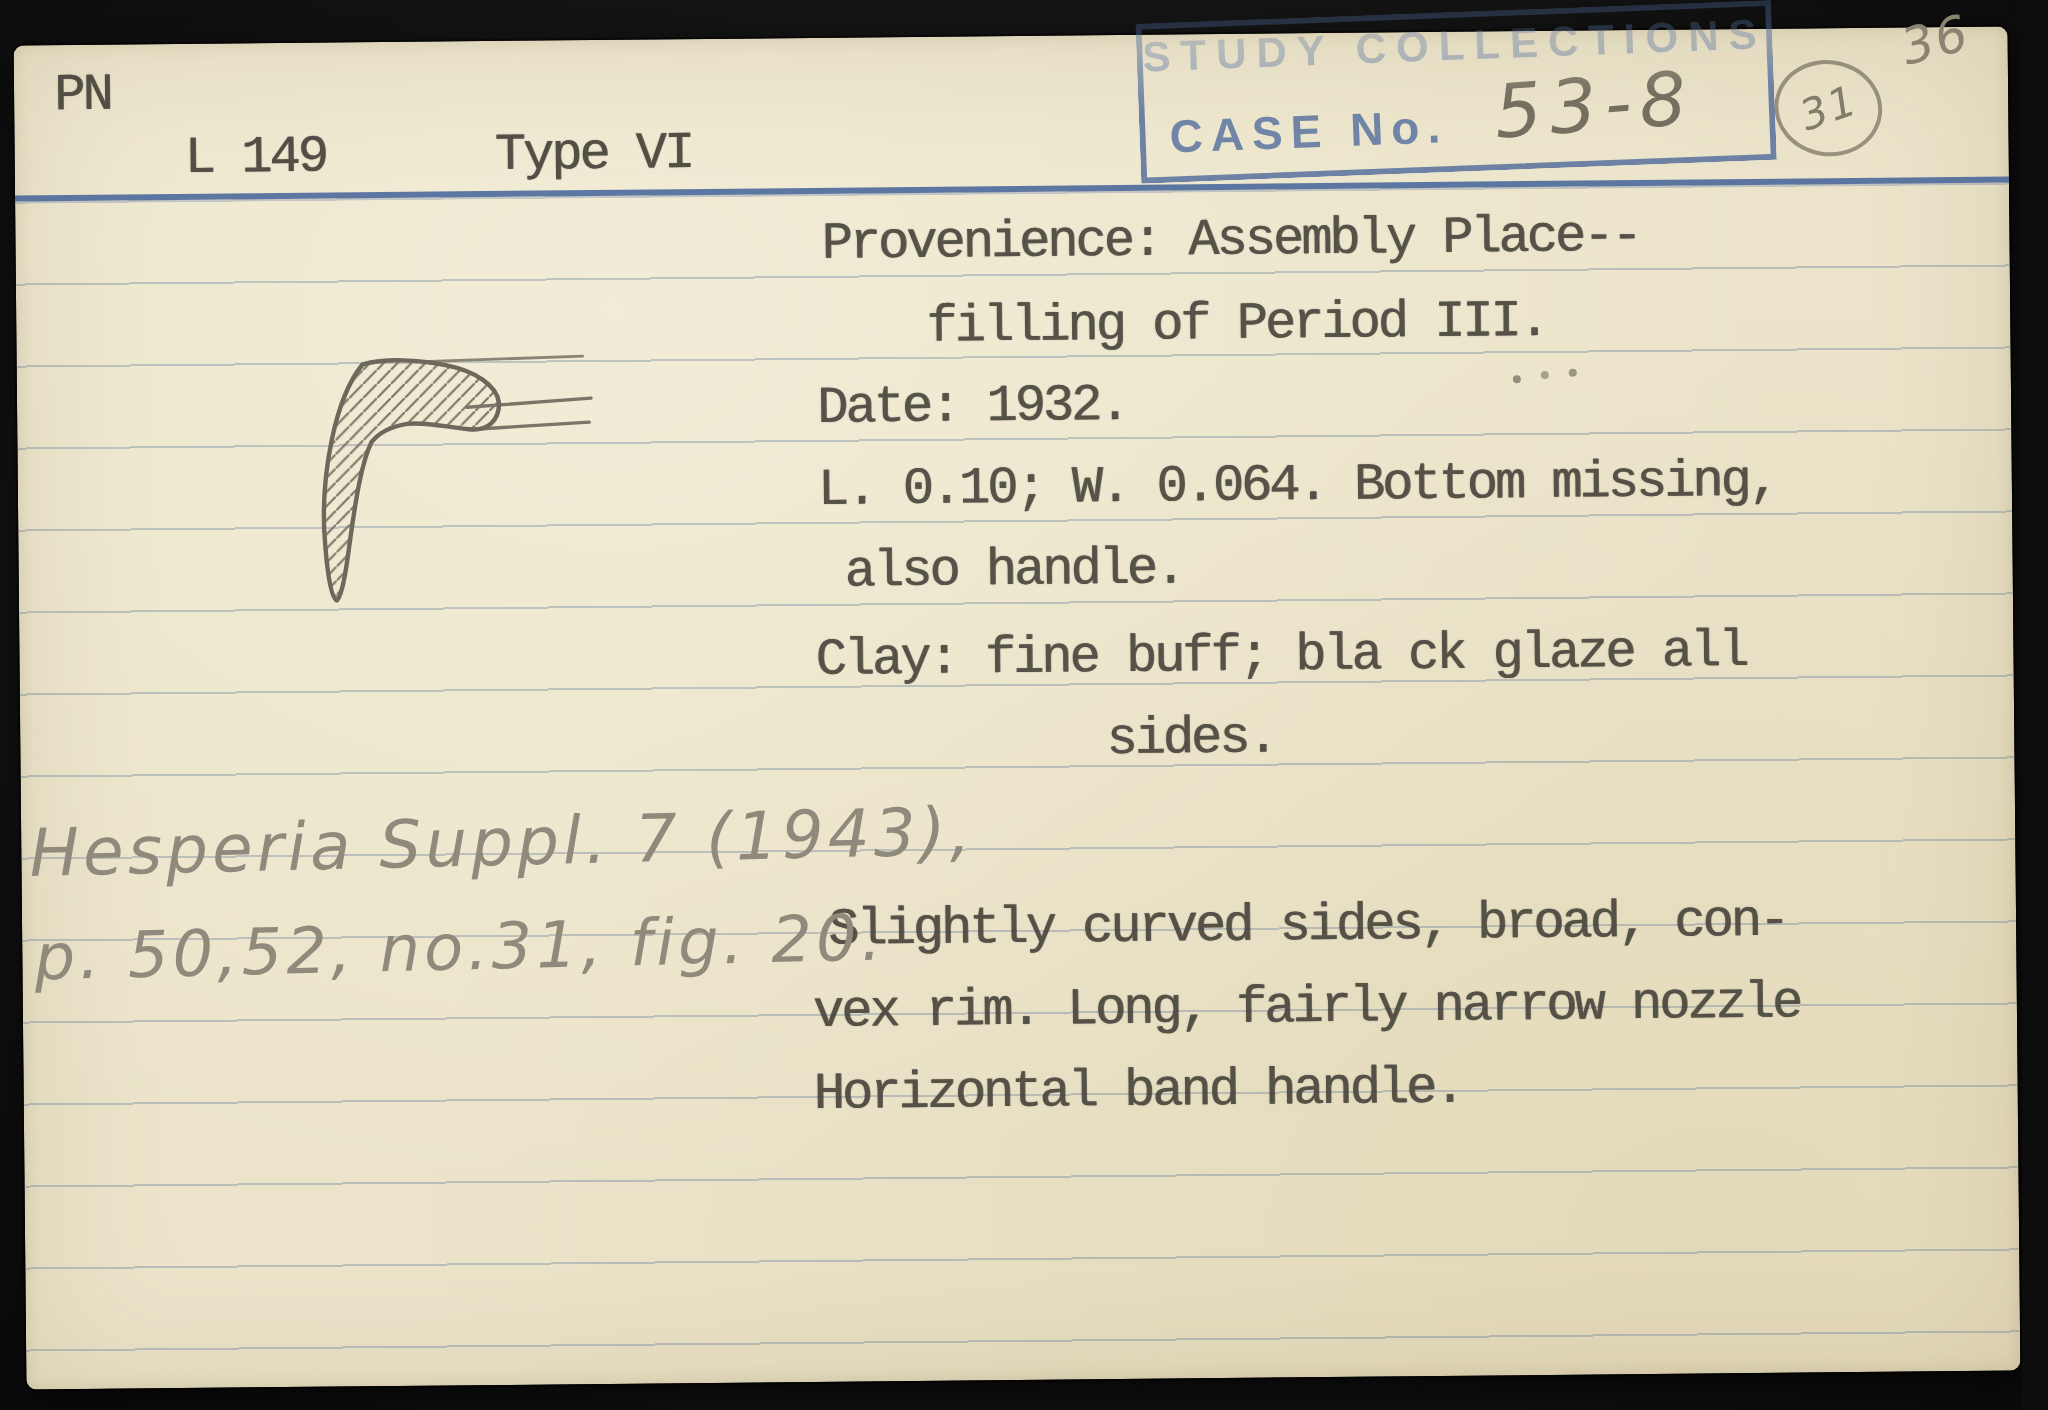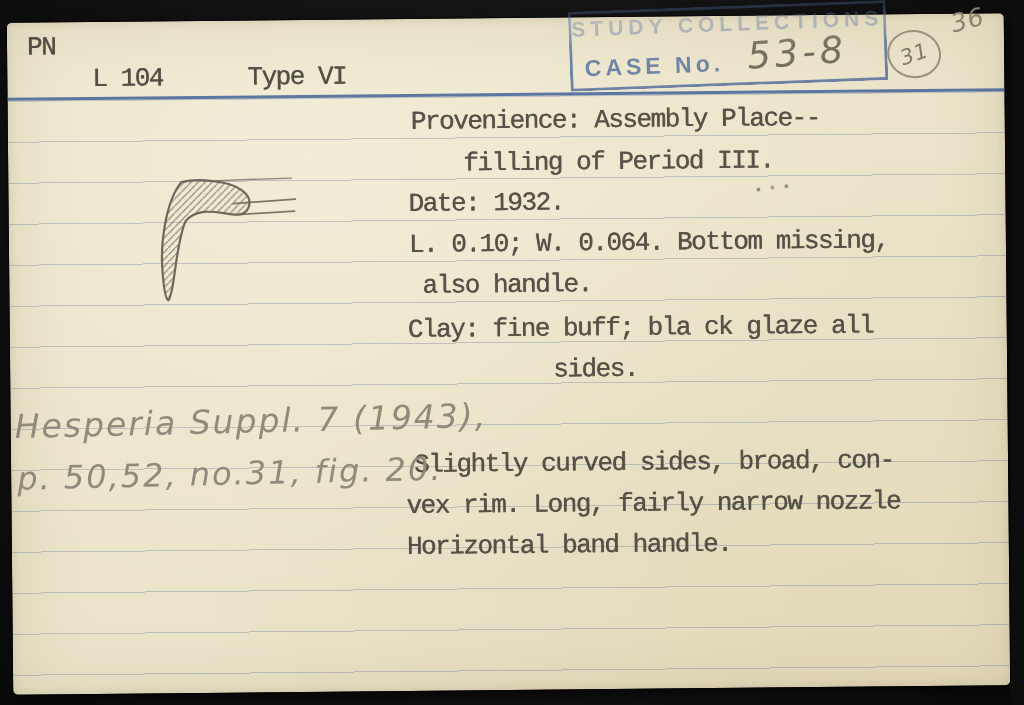--- a/index.html
+++ b/index.html
@@ -99,21 +99,21 @@
 </head>
 <body>
 
 <div class="scene">
   <div class="card">
 
     <div class="rules"></div>
     <div class="header-rule"></div>
 
     <div class="typed" style="left:20px;top:10px;">PN</div>
-    <div class="typed" style="left:85px;top:42px;">L 104</div>
+    <div class="typed" style="left:85px;top:42px;">L 149</div>
     <div class="typed" style="left:240px;top:42px;text-align:right;">Type VI</div>
 
     <div class="stamp">
       <div class="stamp-title">STUDY COLLECTIONS</div>
       <div class="stamp-row">
         <span class="stamp-case">CASE No.</span>
         <span class="case-number">53-8</span>
       </div>
     </div>
 

